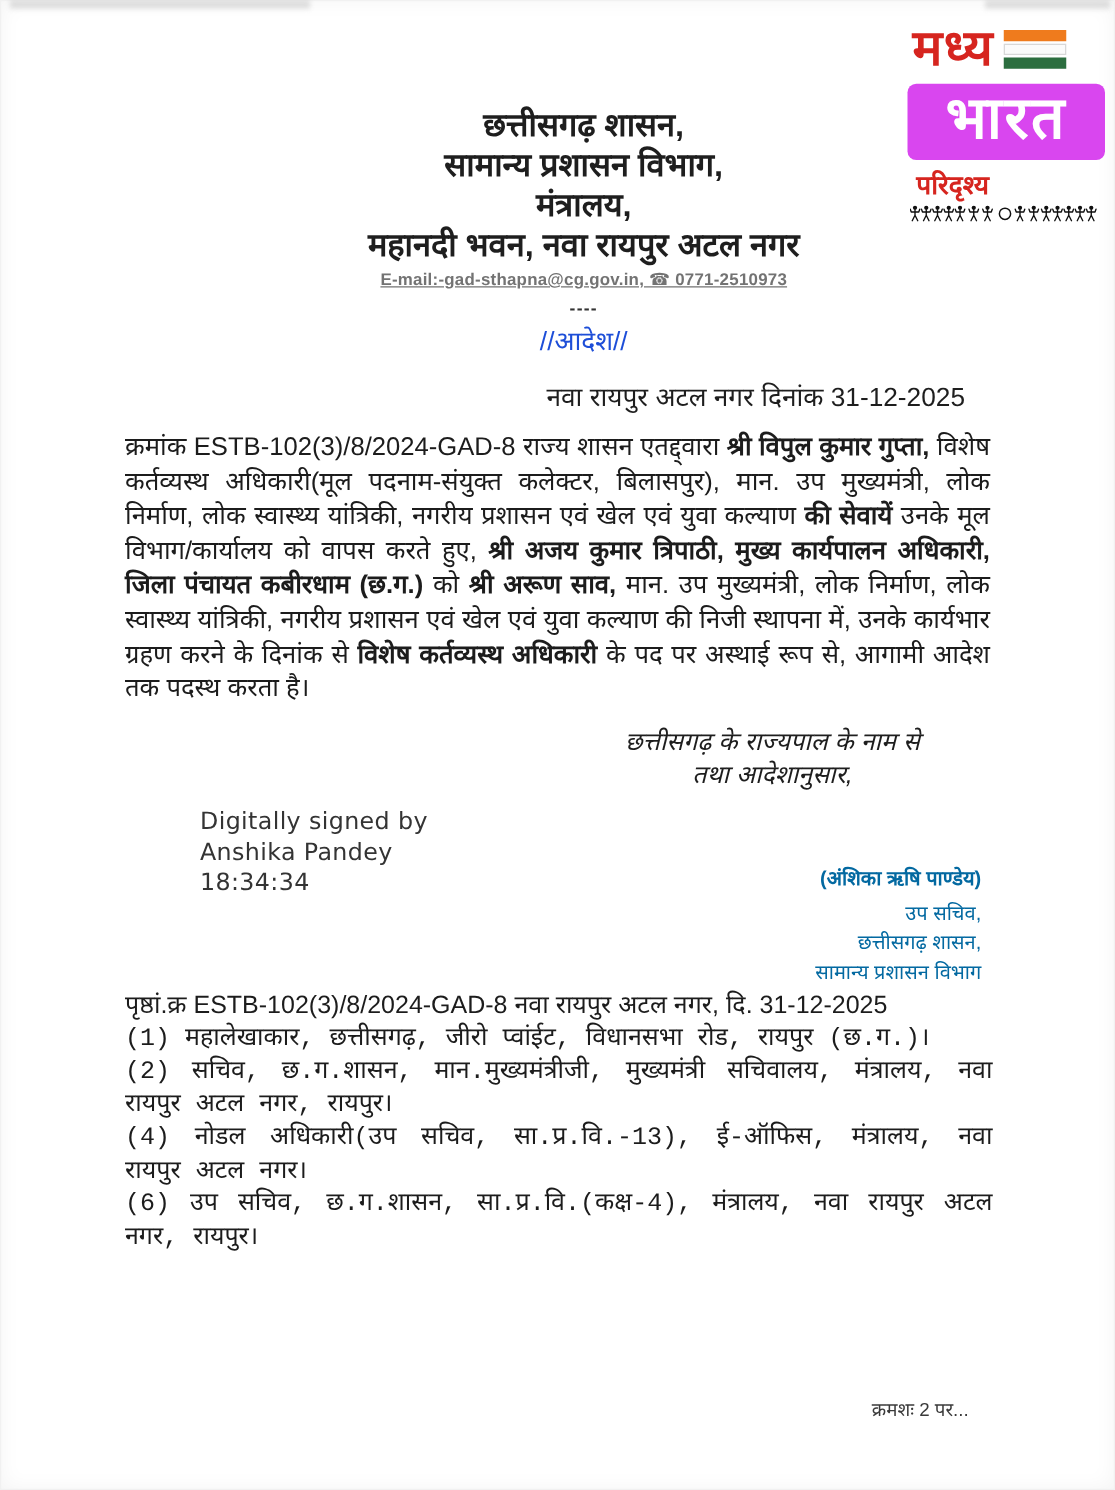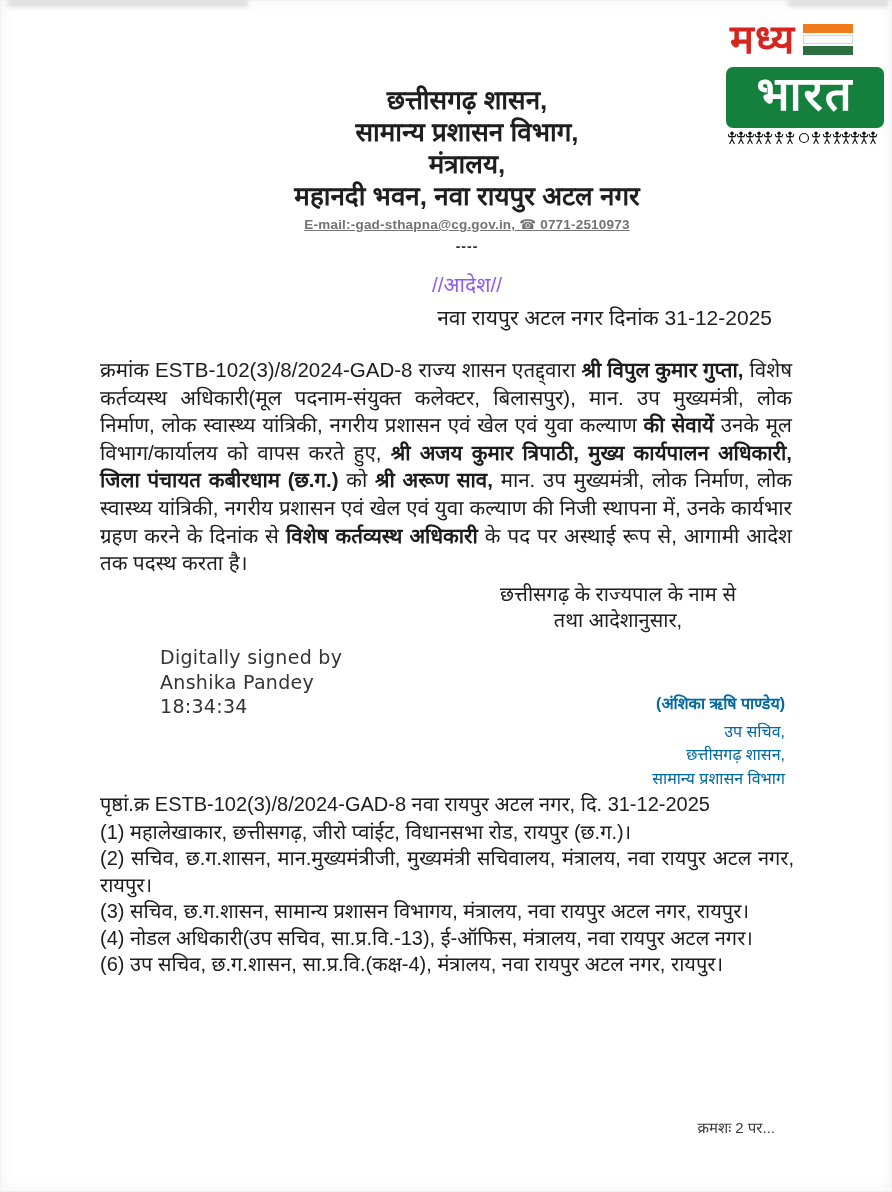--- a/index.html
+++ b/index.html
@@ -16,53 +16,53 @@
 
   
   .logo { position:absolute; top:18px; right:8px; width:158px; }
   .logo-row1 { display:flex; align-items:center; justify-content:flex-start; gap:8px; padding-left:4px; }
   .logo-madhya { color:#d6251f; font-size:40px; font-weight:800; line-height:1.05; letter-spacing:1px; }
   .logo-flag { display:flex; flex-direction:column; gap:2px; width:50px; flex:0 0 auto; }
   .stripe { height:9px; }
   .stripe.saffron { background:#ef7b1d; }
   .stripe.white   { background:#fbfbfb; border:1px solid #d8d8d8; height:7px; }
   .stripe.green   { background:#2c6e3f; }
-  .logo-bharat-box { background:#15803d; border-radius:7px; margin-top:7px; text-align:center; padding:1px 6px 7px; }
+  .logo-bharat-box { background:#d946ef; border-radius:7px; margin-top:7px; text-align:center; padding:1px 6px 7px; }
   .logo-bharat { color:#ffffff; font-size:47px; font-weight:800; line-height:1.12; letter-spacing:2px; }
   .logo-paridrishya { color:#d6251f; font-size:21px; font-weight:700; margin-top:5px; padding-left:7px; }
   .dancers { margin-top:3px; padding-left:2px; }
 
   
   .header { position:absolute; top:84px; left:42px; width:850px; text-align:center; }
   .header .h-line { font-size:26px; font-weight:600; line-height:32px; color:#1e1e1e; }
   .header .email  { font-size:13.5px; font-weight:700; text-decoration:underline; margin-top:4px; color:#737373; letter-spacing:.2px; }
   .header .sep    { font-size:14px; font-weight:700; letter-spacing:1px; margin-top:6px; color:#333; }
-  .order-title    { font-size:21px; font-weight:500; margin-top:16px; color:#8b5cf6; }
+  .order-title    { font-size:21px; font-weight:500; margin-top:4px; color:#1d4ed8; }
 
   .dateline { position:absolute; top:303px; right:120px; font-size:21px; color:#1e1e1e; }
 
   .body-para {
-    position:absolute; top:356px; left:100px; width:692px;
+    position:absolute; top:344px; left:100px; width:692px;
     font-size:20.5px; line-height:27.6px; text-align:justify; color:#1c1c1c;
   }
 
   .authority { position:absolute; top:581px; left:468px; width:300px; text-align:center;
-    font-size:20px; line-height:26px; color:#1e1e1e; }
+    font-size:20px; line-height:26px; color:#1e1e1e;font-style:italic; }
 
   .digital-sig { position:absolute; top:645px; left:160px;
     font-family:"DejaVu Sans","Liberation Sans",sans-serif;
     font-size:19px; line-height:24.5px; color:#343434; letter-spacing:.3px; }
 
   .signatory { position:absolute; top:692px; left:465px; width:320px; text-align:right;
     font-size:16px; line-height:23.5px; color:#0369a1; }
   .signatory .name { font-weight:600; margin-bottom:4px; }
 
   .endorsement { position:absolute; top:791px; left:100px; width:694px;
     font-size:20px; line-height:26.5px; color:#1c1c1c; }
-  .copies { margin-top:1px; }
+  .copies { margin-top:1px;font-family:Liberation Mono, monospace; }
   .copy-item { text-align:justify; }
 
   .continuation { position:absolute; top:1117px; right:117px; font-size:15px; color:#3a3a3a; }
 </style>
 </head>
 <body>
 
 <div class="page">
 
   <div class="artifact left"></div>
@@ -73,20 +73,21 @@
       <span class="logo-madhya">मध्य</span>
       <span class="logo-flag">
         <span class="stripe saffron"></span>
         <span class="stripe white"></span>
         <span class="stripe green"></span>
       </span>
     </div>
     <div class="logo-bharat-box">
       <span class="logo-bharat">भारत</span>
     </div>
+    <div class="logo-paridrishya">परिदृश्य</div>
     <div class="dancers">
       <svg width="152" height="14" viewBox="0 0 152 14" xmlns="http://www.w3.org/2000/svg">
         <defs>
           <g id="dancer">
             <circle cx="4" cy="2.2" r="1.7" fill="#111"></circle>
             <path d="M4 3.8 L4 8.2 M1 5.6 L7 5.6 M4 8.2 L1.8 12.6 M4 8.2 L6.2 12.6 M1 5.6 L0.2 3.4 M7 5.6 L7.8 3.4" stroke="#111" stroke-width="1.1" fill="none" stroke-linecap="round"></path>
           </g>
         </defs>
         <use href="#dancer" x="0"></use>
           <use href="#dancer" x="9"></use>
@@ -137,21 +138,20 @@
     <div>उप सचिव,</div>
     <div>छत्तीसगढ़ शासन,</div>
     <div>सामान्य प्रशासन विभाग</div>
   </div>
 
   <div class="endorsement">
     <div>पृष्ठां.क्र ESTB-102(3)/8/2024-GAD-8 नवा रायपुर अटल नगर, दि. 31-12-2025</div>
     <div class="copies">
       <div class="copy-item">(1) महालेखाकार, छत्तीसगढ़, जीरो प्वांईट, विधानसभा रोड, रायपुर (छ.ग.)।</div>
       <div class="copy-item">(2) सचिव, छ.ग.शासन, मान.मुख्यमंत्रीजी, मुख्यमंत्री सचिवालय, मंत्रालय, नवा रायपुर अटल नगर, रायपुर।</div>
-      <div class="copy-item">(3) सचिव, छ.ग.शासन, सामान्य प्रशासन विभागय, मंत्रालय, नवा रायपुर अटल नगर, रायपुर।</div>
       <div class="copy-item">(4) नोडल अधिकारी(उप सचिव, सा.प्र.वि.-13), ई-ऑफिस, मंत्रालय, नवा रायपुर अटल नगर।</div>
       <div class="copy-item">(6) उप सचिव, छ.ग.शासन, सा.प्र.वि.(कक्ष-4), मंत्रालय, नवा रायपुर अटल नगर, रायपुर।</div>
     </div>
   </div>
 
   <div class="continuation">क्रमशः 2 पर...</div>
 
 </div>
 
 </body></html>

